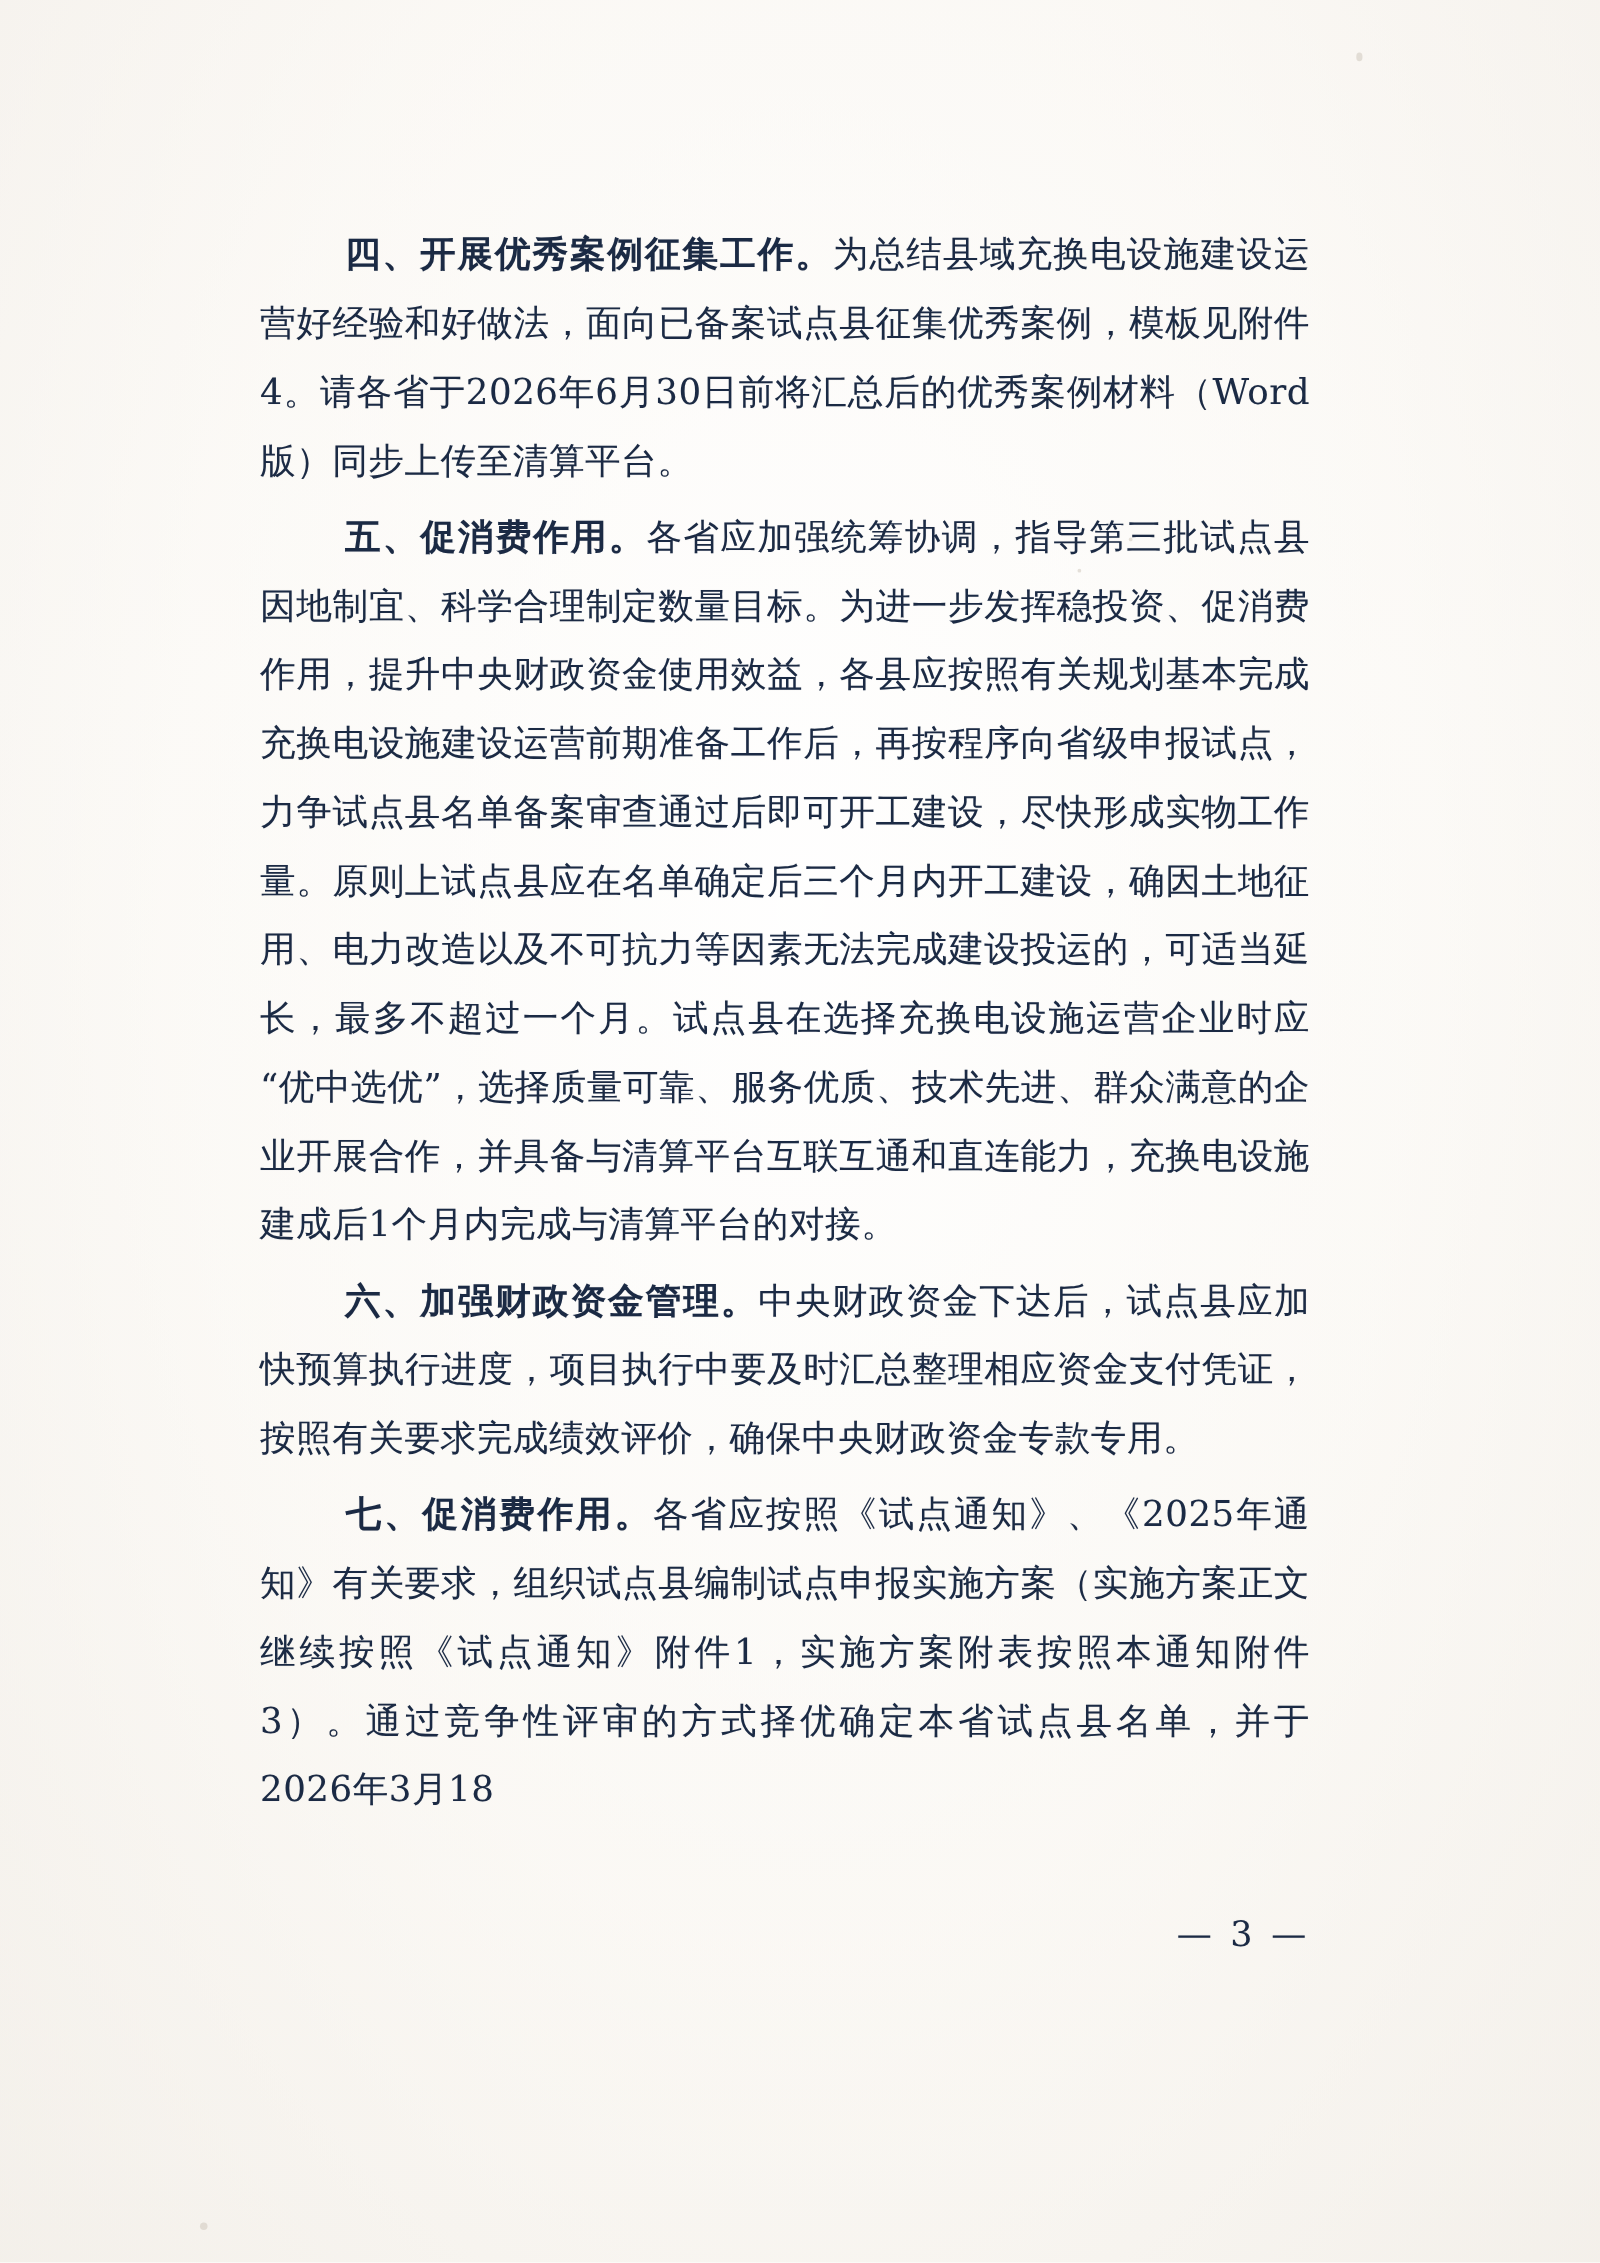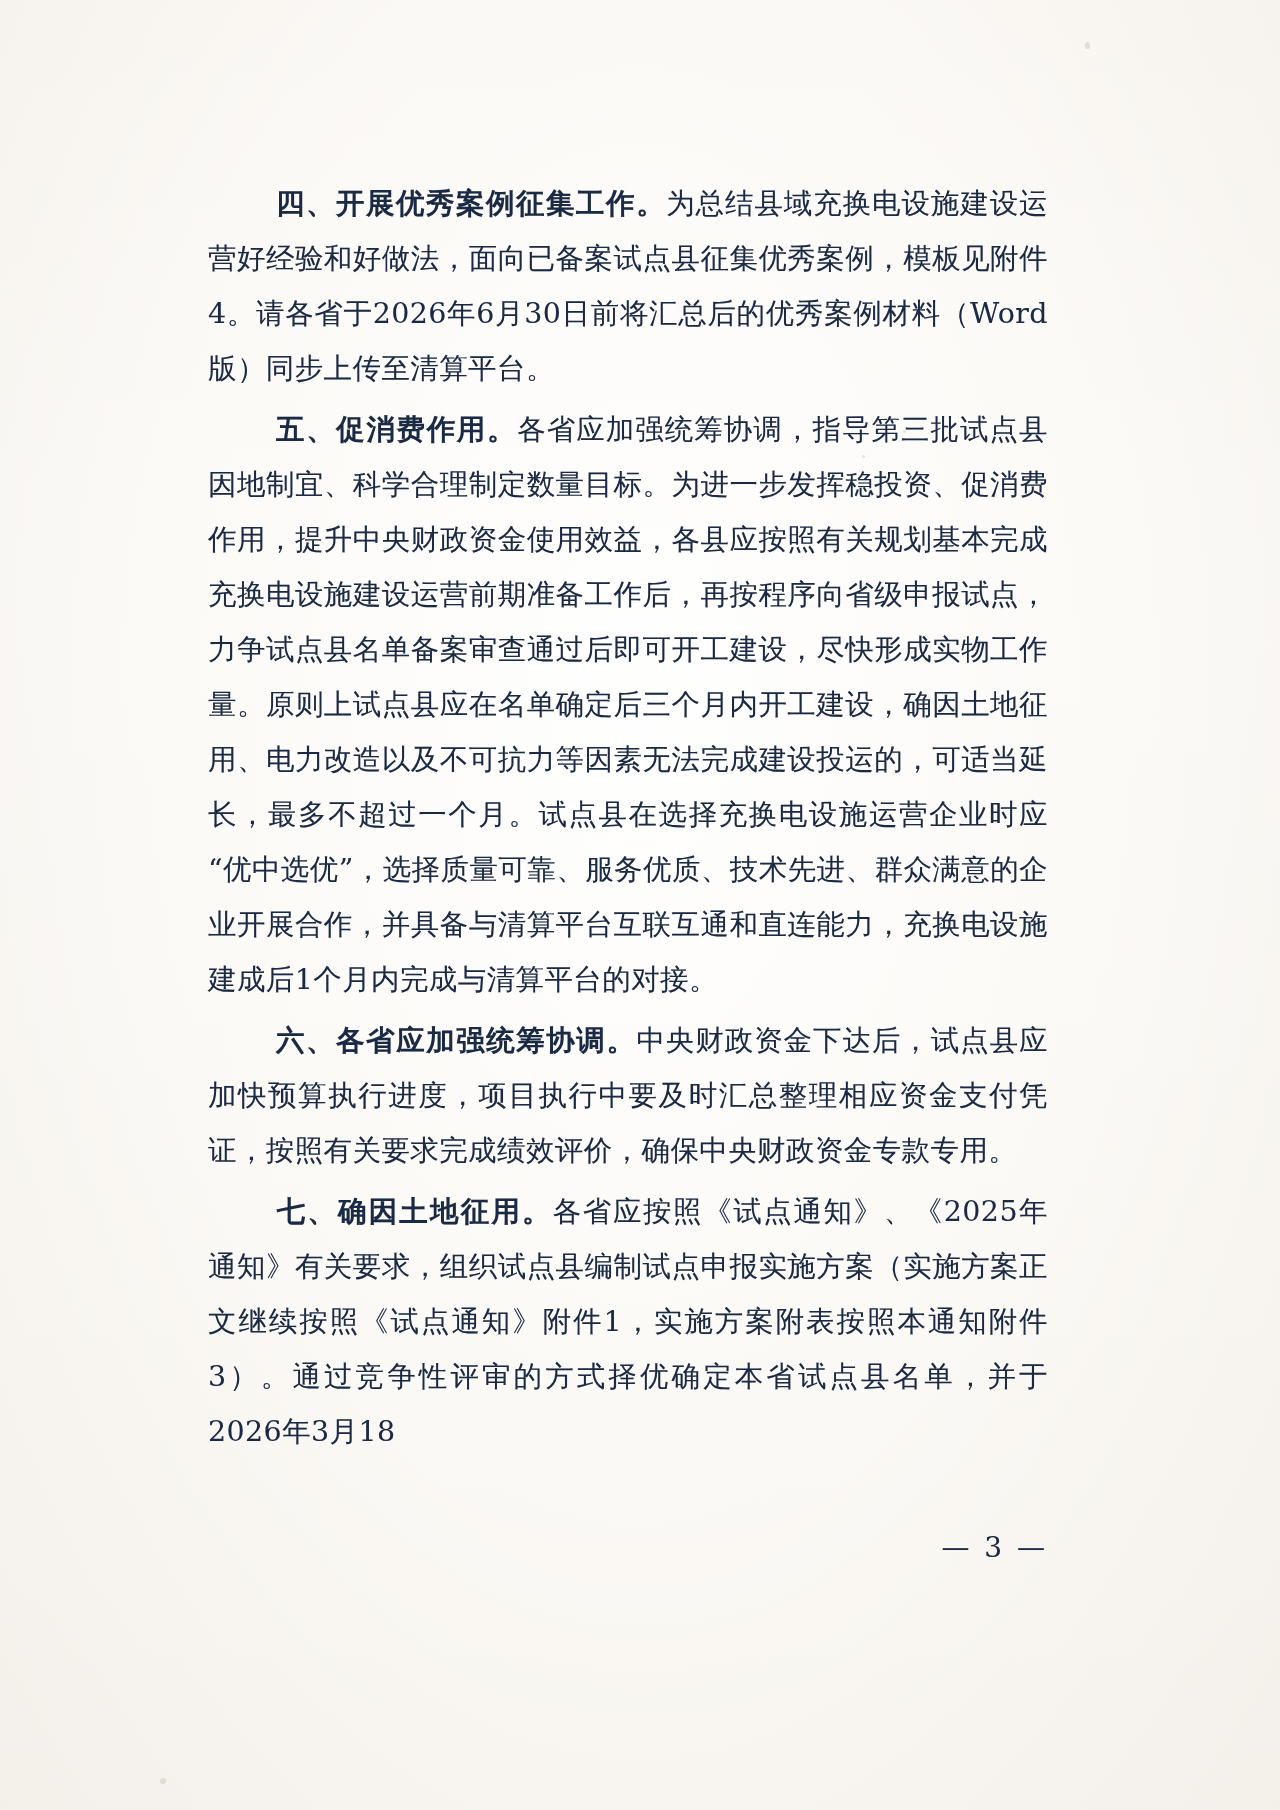--- a/index.html
+++ b/index.html
@@ -85,21 +85,21 @@
 
   <p class="para first-indent">
     <span class="lead">四、开展优秀案例征集工作。</span><span>为总结县域充换电设施建设运营好经验和好做法，面向已备案试点县征集优秀案例，模板见附件4。请各省于2026年6月30日前将汇总后的优秀案例材料（Word版）同步上传至清算平台。</span>
   </p>
 
   <p class="para first-indent">
     <span class="lead">五、促消费作用。</span><span>各省应加强统筹协调，指导第三批试点县因地制宜、科学合理制定数量目标。为进一步发挥稳投资、促消费作用，提升中央财政资金使用效益，各县应按照有关规划基本完成充换电设施建设运营前期准备工作后，再按程序向省级申报试点，力争试点县名单备案审查通过后即可开工建设，尽快形成实物工作量。原则上试点县应在名单确定后三个月内开工建设，确因土地征用、电力改造以及不可抗力等因素无法完成建设投运的，可适当延长，最多不超过一个月。试点县在选择充换电设施运营企业时应“优中选优”，选择质量可靠、服务优质、技术先进、群众满意的企业开展合作，并具备与清算平台互联互通和直连能力，充换电设施建成后1个月内完成与清算平台的对接。</span>
   </p>
 
   <p class="para first-indent">
-    <span class="lead">六、各省应加强统筹协调。</span><span>中央财政资金下达后，试点县应加快预算执行进度，项目执行中要及时汇总整理相应资金支付凭证，按照有关要求完成绩效评价，确保中央财政资金专款专用。</span>
+    <span class="lead">六、加强财政资金管理。</span><span>中央财政资金下达后，试点县应加快预算执行进度，项目执行中要及时汇总整理相应资金支付凭证，按照有关要求完成绩效评价，确保中央财政资金专款专用。</span>
   </p>
 
   <p class="para first-indent">
-    <span class="lead">七、确因土地征用。</span><span>各省应按照《试点通知》、《2025年通知》有关要求，组织试点县编制试点申报实施方案（实施方案正文继续按照《试点通知》附件1，实施方案附表按照本通知附件3）。通过竞争性评审的方式择优确定本省试点县名单，并于2026年3月18</span>
+    <span class="lead">七、促消费作用。</span><span>各省应按照《试点通知》、《2025年通知》有关要求，组织试点县编制试点申报实施方案（实施方案正文继续按照《试点通知》附件1，实施方案附表按照本通知附件3）。通过竞争性评审的方式择优确定本省试点县名单，并于2026年3月18</span>
   </p>
 
   <div class="page-number">— 3 —</div>
 </div>
 
 </body></html>

